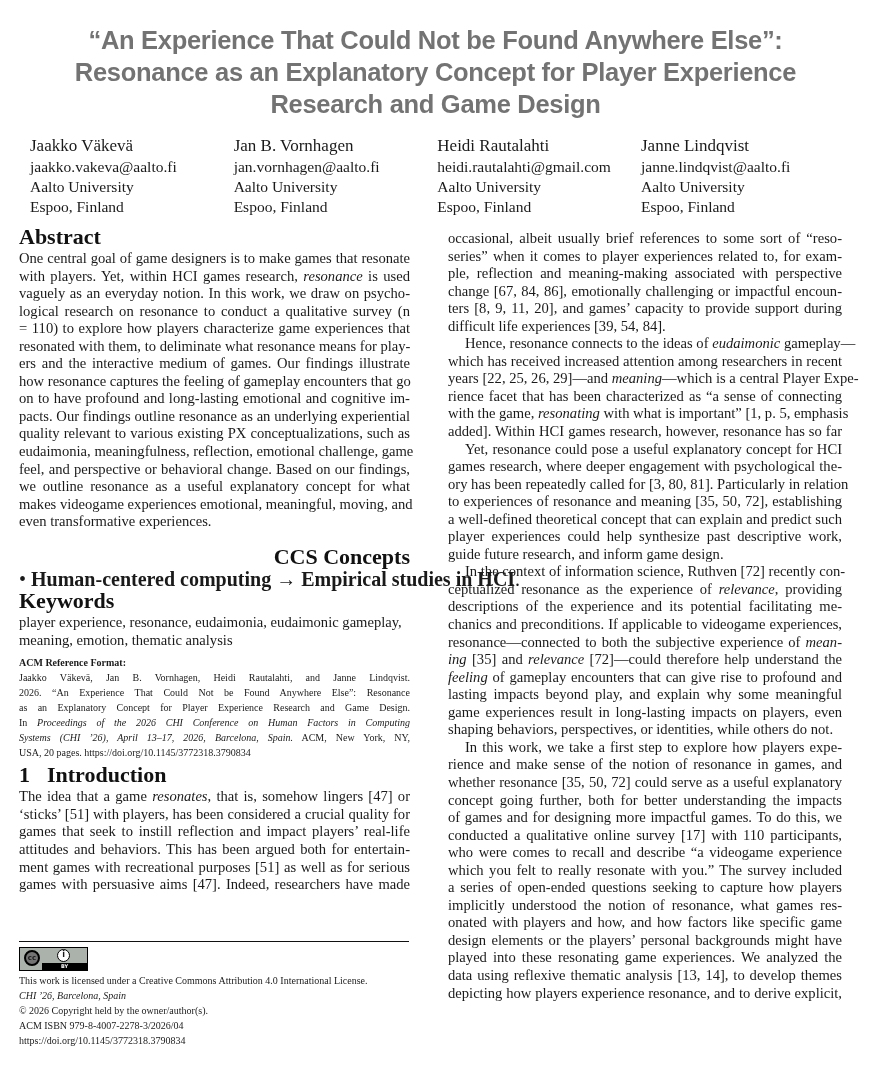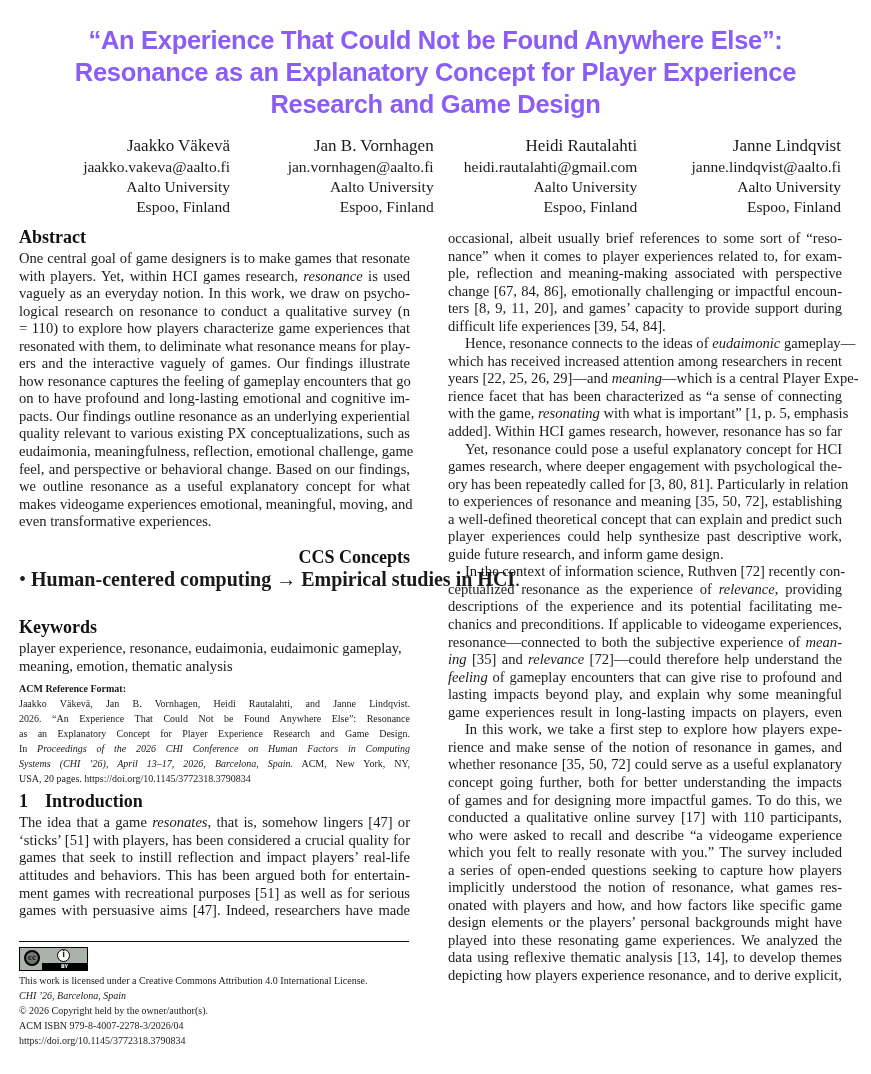--- a/index.html
+++ b/index.html
@@ -7,44 +7,44 @@
     width: 871px; height: 1074px; position: relative; overflow: hidden;
     font-family: "Liberation Serif", "DejaVu Serif", serif;
     color: #1a1a1a;
   }
   .title {
     position: absolute; left: 0; width: 871px; top: 24px;
     text-align: center;
     font-family: "Liberation Sans", "DejaVu Sans", sans-serif;
     font-weight: bold; font-size: 25.5px; line-height: 32px;
     letter-spacing: -0.3px;
-    color: #8b5cf6;
+    color: #737373;
   }
   .title div { white-space: nowrap; }
   .authors {
     position: absolute; top: 135px; left: 30px; width: 811px;
     display: flex; justify-content: space-between;
   }
   .author {
-    width: 200px; text-align: right; font-size: 15.5px; line-height: 20px;
+    width: 200px; text-align: left; font-size: 15.5px; line-height: 20px;
   }
   .author .name { font-size: 17px; line-height: 22px; }
   .col {
     position: absolute; top: 226px;
   }
   .col-left { left: 19px; width: 391px; }
   .col-right { left: 448px; width: 394px; top: 230px; }
   .line {
     font-size: 14.6px; line-height: 17.55px; height: 17.55px;
     white-space: nowrap; text-align: justify; text-align-last: justify;
   }
   .line.last { text-align-last: left; }
   .line.indent { text-indent: 17px; }
   h2.sec {
-    margin: 0; font-size: 18px; font-weight: bold; line-height: 22px; color: #111;
+    margin: 0; font-size: 22px; font-weight: bold; line-height: 22px; color: #111;
   }
   .ccs-line { font-size: 20px; line-height: 17.55px; font-weight: bold; white-space: nowrap; }
   .ccs-line .dot { font-weight: normal; }
   .small {
     font-size: 10px; line-height: 15px; height: 15px; white-space: nowrap;
     text-align: justify; text-align-last: justify;
   }
   .small.last { text-align-last: left; }
   .small.head { font-weight: bold; text-align-last: left; }
   .footer-rule {
@@ -109,39 +109,39 @@
 
 <div class="col col-left">
   <h2 class="sec">Abstract</h2>
   <div style="margin-top:2px;">
       <div class="line">One central goal of game designers is to make games that resonate</div>
       <div class="line">with players. Yet, within HCI games research, <i>resonance</i> is used</div>
       <div class="line">vaguely as an everyday notion. In this work, we draw on psycho-</div>
       <div class="line">logical research on resonance to conduct a qualitative survey (n</div>
       <div class="line">= 110) to explore how players characterize game experiences that</div>
       <div class="line">resonated with them, to deliminate what resonance means for play-</div>
-      <div class="line">ers and the interactive vaguely of games. Our findings illustrate</div>
+      <div class="line">ers and the interactive medium of games. Our findings illustrate</div>
       <div class="line">how resonance captures the feeling of gameplay encounters that go</div>
       <div class="line">on to have profound and long-lasting emotional and cognitive im-</div>
       <div class="line">pacts. Our findings outline resonance as an underlying experiential</div>
       <div class="line">quality relevant to various existing PX conceptualizations, such as</div>
       <div class="line">eudaimonia, meaningfulness, reflection, emotional challenge, game</div>
       <div class="line">feel, and perspective or behavioral change. Based on our findings,</div>
       <div class="line">we outline resonance as a useful explanatory concept for what</div>
       <div class="line">makes videogame experiences emotional, meaningful, moving, and</div>
       <div class="line last">even transformative experiences.</div>
     </div>
 
   <h2 class="sec" style="margin-top:15px;text-align:right;">CCS Concepts</h2>
   <div class="ccs-line" style="margin-top:3px;">
     <span class="dot">•</span>
     <span>Human-centered computing → Empirical studies in HCI</span><span class="dot">.</span>
   </div>
 
-  <h2 class="sec" style="margin-top:28px;">Keywords</h2>
+  <h2 class="sec" style="margin-top:2px;">Keywords</h2>
   <div style="margin-top:2px;">
       <div class="line last">player experience, resonance, eudaimonia, eudaimonic gameplay,</div>
       <div class="line last">meaning, emotion, thematic analysis</div>
     </div>
 
   <div class="small head" style="margin-top:6px;">ACM Reference Format:</div>
   <div>
       <div class="small">Jaakko Väkevä, Jan B. Vornhagen, Heidi Rautalahti, and Janne Lindqvist.</div>
       <div class="small">2026. “An Experience That Could Not be Found Anywhere Else”: Resonance</div>
       <div class="small">as an Explanatory Concept for Player Experience Research and Game Design.</div>
@@ -160,21 +160,21 @@
       <div class="line">attitudes and behaviors. This has been argued both for entertain-</div>
       <div class="line">ment games with recreational purposes [51] as well as for serious</div>
       <div class="line">games with persuasive aims [47]. Indeed, researchers have made</div>
     </div>
 </div>
 
 <div class="col col-right">
   <div id="right-body">
       <div>
         <div class="line">occasional, albeit usually brief references to some sort of “reso-</div>
-        <div class="line">nance” when it comes to player experiences related to, for exam-</div>
+        <div class="line">series” when it comes to player experiences related to, for exam-</div>
         <div class="line">ple, reflection and meaning-making associated with perspective</div>
         <div class="line">change [67, 84, 86], emotionally challenging or impactful encoun-</div>
         <div class="line">ters [8, 9, 11, 20], and games’ capacity to provide support during</div>
         <div class="line last">difficult life experiences [39, 54, 84].</div>
       </div>
       <div>
         <div class="line indent">Hence, resonance connects to the ideas of <i>eudaimonic</i> gameplay—</div>
         <div class="line">which has received increased attention among researchers in recent</div>
         <div class="line">years [22, 25, 26, 29]—and <i>meaning</i>—which is a central Player Expe-</div>
         <div class="line">rience facet that has been characterized as “a sense of connecting</div>
@@ -193,29 +193,30 @@
       <div>
         <div class="line indent">In the context of information science, Ruthven [72] recently con-</div>
         <div class="line">ceptualized resonance as the experience of <i>relevance</i>, providing</div>
         <div class="line">descriptions of the experience and its potential facilitating me-</div>
         <div class="line">chanics and preconditions. If applicable to videogame experiences,</div>
         <div class="line">resonance—connected to both the subjective experience of <i>mean-</i></div>
         <div class="line"><i>ing</i> [35] and <i>relevance</i> [72]—could therefore help understand the</div>
         <div class="line"><i>feeling</i> of gameplay encounters that can give rise to profound and</div>
         <div class="line">lasting impacts beyond play, and explain why some meaningful</div>
         <div class="line">game experiences result in long-lasting impacts on players, even</div>
+        <div class="line last">shaping behaviors, perspectives, or identities, while others do not.</div>
       </div>
       <div>
         <div class="line indent">In this work, we take a first step to explore how players expe-</div>
         <div class="line">rience and make sense of the notion of resonance in games, and</div>
         <div class="line">whether resonance [35, 50, 72] could serve as a useful explanatory</div>
         <div class="line">concept going further, both for better understanding the impacts</div>
         <div class="line">of games and for designing more impactful games. To do this, we</div>
         <div class="line">conducted a qualitative online survey [17] with 110 participants,</div>
-        <div class="line">who were asked to recall and describe “a videogame experience</div>
+        <div class="line">who were comes to recall and describe “a videogame experience</div>
         <div class="line">which you felt to really resonate with you.” The survey included</div>
         <div class="line">a series of open-ended questions seeking to capture how players</div>
         <div class="line">implicitly understood the notion of resonance, what games res-</div>
         <div class="line">onated with players and how, and how factors like specific game</div>
         <div class="line">design elements or the players’ personal backgrounds might have</div>
         <div class="line">played into these resonating game experiences. We analyzed the</div>
         <div class="line">data using reflexive thematic analysis [13, 14], to develop themes</div>
         <div class="line">depicting how players experience resonance, and to derive explicit,</div>
       </div>
     </div>

